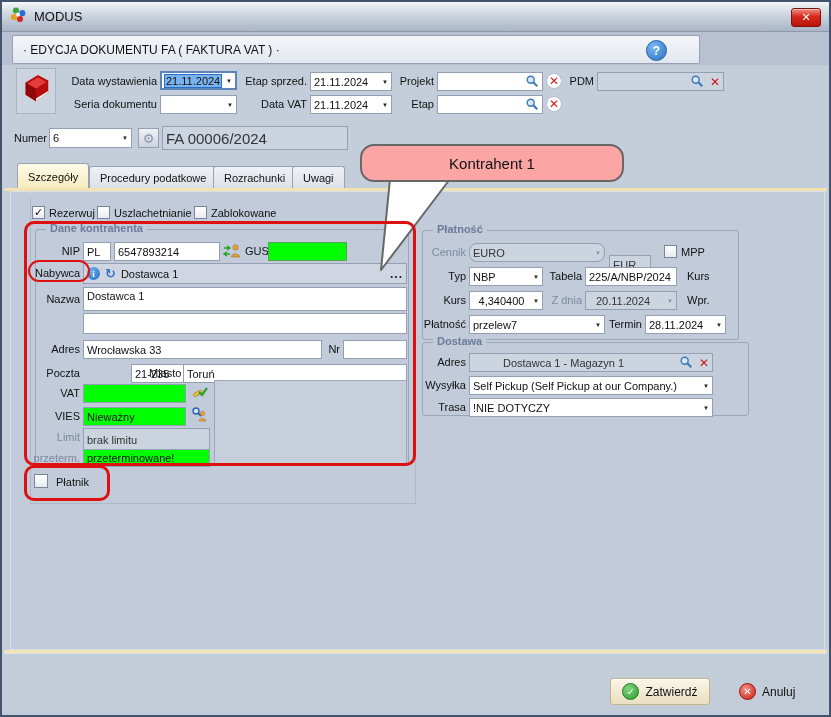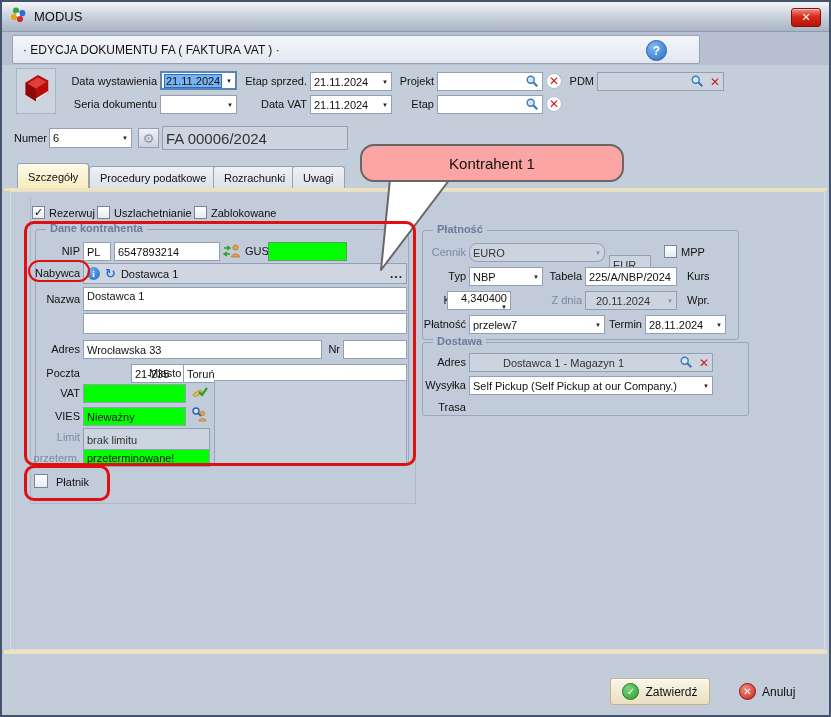--- a/index.html
+++ b/index.html
@@ -282,21 +282,21 @@
     <span>NBP</span>
     <span class="arrow">▼</span>
   </div>
   <span class="abs lbl r" style="left:544px;top:268px;width:36px;">Tabela</span>
   <div class="abs fld" style="left:583px;top:265px;width:92px;">
     <span>225/A/NBP/2024</span>
   </div>
   <span class="abs lbl" style="left:685px;top:268px;">Kurs</span>
 
   <span class="abs lbl r" style="left:424px;top:292px;width:40px;">Kurs</span>
-  <div class="abs fld" style="left:445px;top:289px;width:64px;flex-direction:column;">
+  <div class="abs fld" style="left:467px;top:289px;width:74px;">
     <span style="margin-left:auto;">4,340400</span>
     <span class="arrow">▼</span>
   </div>
   <span class="abs lbl gray r" style="left:544px;top:292px;width:36px;">Z dnia</span>
   <div class="abs fld dis" style="left:583px;top:289px;width:92px;">
     <span style="margin:0 auto;">20.11.2024</span>
     <span class="arrow dim">▼</span>
   </div>
   <span class="abs lbl" style="left:685px;top:292px;">Wpr.</span>
 
@@ -324,20 +324,24 @@
         </svg>
     </span>
     <span class="redx">✕</span>
   </div>
   <span class="abs lbl r" style="left:418px;top:377px;width:46px;">Wysyłka</span>
   <div class="abs fld" style="left:467px;top:374px;width:244px;">
     <span>Self Pickup (Self Pickup at our Company.)</span>
     <span class="arrow">▼</span>
   </div>
   <span class="abs lbl r" style="left:424px;top:399px;width:40px;">Trasa</span>
+  <div class="abs fld" style="left:467px;top:396px;width:244px;">
+    <span>!NIE DOTYCZY</span>
+    <span class="arrow">▼</span>
+  </div>
 
   <svg class="abs" style="left:368px;top:176px;z-index:4;" width="84" height="94" viewBox="0 0 84 94">
     <polygon points="20,1 80,1 11,92" fill="#ffffff" stroke="#676767" stroke-width="2" stroke-linejoin="round"></polygon>
   </svg>
   <div class="abs callout-box" style="left:358px;top:142px;width:264px;height:38px;">
     <span>Kontrahent 1</span>
   </div>
 
   <div class="abs" style="left:2px;top:648px;width:823px;height:3px;background:#f2e4b0;"></div>
   <div class="abs" style="left:2px;top:651px;width:823px;height:62px;background:#c3ccd9;border-top:1px solid #dde3ee;"></div>

